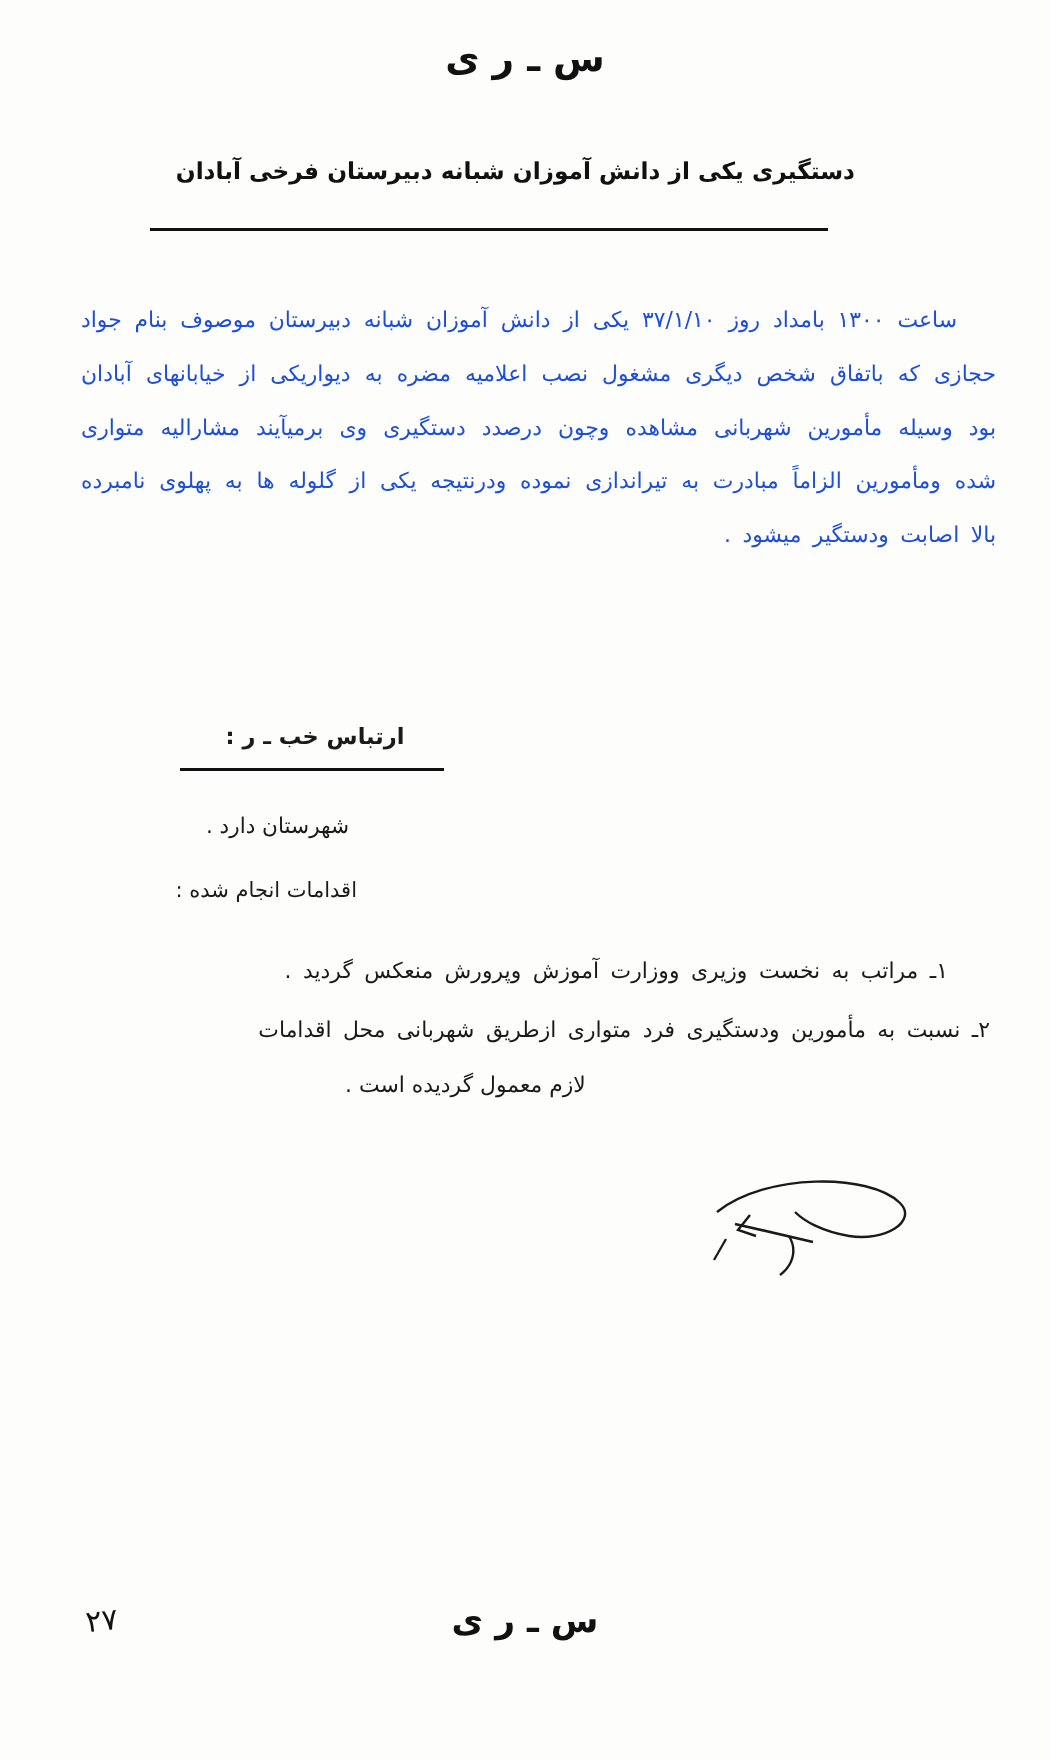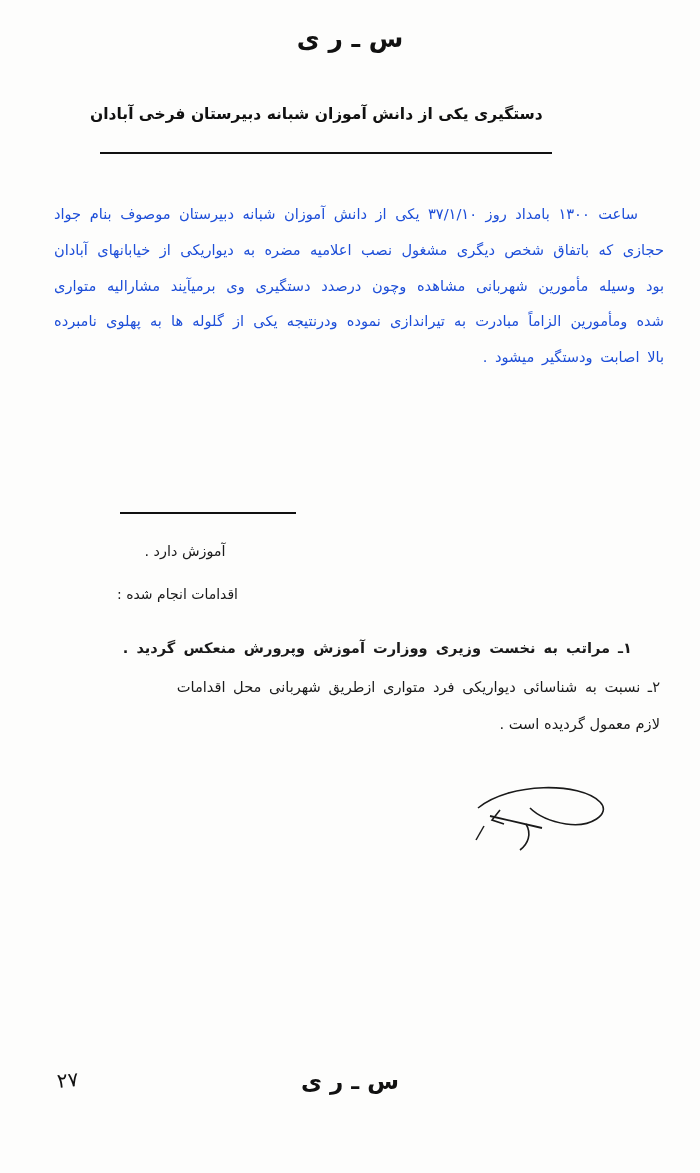--- a/index.html
+++ b/index.html
@@ -63,21 +63,21 @@
     font-weight: bold;
     letter-spacing: 6px;
     color: #111;
   }
 
   .subject {
     position: absolute;
     top: 105px;
     right: 130px;
     width: 480px;
-    text-align: left;
+    text-align: right;
     font-size: 15.5px;
     font-weight: bold;
     letter-spacing: 1.2px;
     color: #111;
     direction: rtl;
   }
 
   .rule {
     position: absolute;
     top: 152px;
@@ -164,27 +164,26 @@
   .action-item {
     font-size: 14.6px;
     line-height: 2.4;
     letter-spacing: 0.7px;
     word-spacing: 3px;
     margin-bottom: 4px;
     text-align: justify;
   }
   .action-item.first {
     padding-right: 28px;
-    font-weight: bold;
   }
   .action-cont {
     font-size: 14.6px;
     line-height: 2.2;
     letter-spacing: 1px;
-    text-align: right;
+    text-align: left;
     padding-left: 170px;
   }
 
   
   .signature {
     position: absolute;
     top: 780px;
     right: 70px;
     width: 160px;
     height: 110px;
@@ -221,29 +220,30 @@
 
   <div class="secret-top">س ـ ر ی</div>
 
   <div class="subject">دستگیری یکی از دانش آموزان شبانه دبیرستان فرخی آبادان</div>
   <div class="rule"></div>
 
   <div class="body-block">
     <p class="para indent">ساعت ۱۳۰۰ بامداد روز ۳۷/۱/۱۰ یکی از دانش آموزان شبانه دبیرستان موصوف بنام جواد حجازی که باتفاق شخص دیگری مشغول نصب اعلامیه مضره به دیواریکی از خیابانهای آبادان بود وسیله مأمورین شهربانی مشاهده وچون درصدد دستگیری وی برمیآیند مشارالیه متواری شده ومأمورین الزاماً مبادرت به تیراندازی نموده ودرنتیجه یکی از گلوله ها به پهلوی نامبرده بالا اصابت ودستگیر میشود .</p>
   </div>
 
+  <div class="closing">ارتباس خب ـ ر :</div>
   <div class="closing-rule"></div>
 
-  <div class="note-line">آموزش دارد .</div>
+  <div class="note-line">شهرستان دارد .</div>
 
   <div class="actions-title">اقدامات انجام شده :</div>
 
   <div class="actions">
     <div class="action-item first">۱ـ مراتب به نخست وزیری ووزارت آموزش وپرورش منعکس گردید .</div>
-    <div class="action-item">۲ـ نسبت به شناسائی دیواریکی فرد متواری ازطریق شهربانی محل  اقدامات</div>
+    <div class="action-item">۲ـ نسبت به مأمورین ودستگیری فرد متواری ازطریق شهربانی محل  اقدامات</div>
     <div class="action-cont">لازم معمول گردیده است .</div>
   </div>
 
   <svg class="signature" viewBox="0 0 160 110">
     <path d="M8 28 C40 2 110 2 130 22 C142 34 120 48 96 44 C78 41 66 34 60 28" fill="none" stroke="#1a1a1a" stroke-width="1.6"></path>
     <path d="M20 36 L72 48" fill="none" stroke="#1a1a1a" stroke-width="1.8"></path>
     <path d="M30 30 L22 40 L34 44" fill="none" stroke="#1a1a1a" stroke-width="1.6"></path>
     <path d="M56 44 C62 54 58 64 50 70" fill="none" stroke="#1a1a1a" stroke-width="1.6"></path>
     <path d="M6 60 L14 46" fill="none" stroke="#1a1a1a" stroke-width="1.5"></path>
   </svg>

